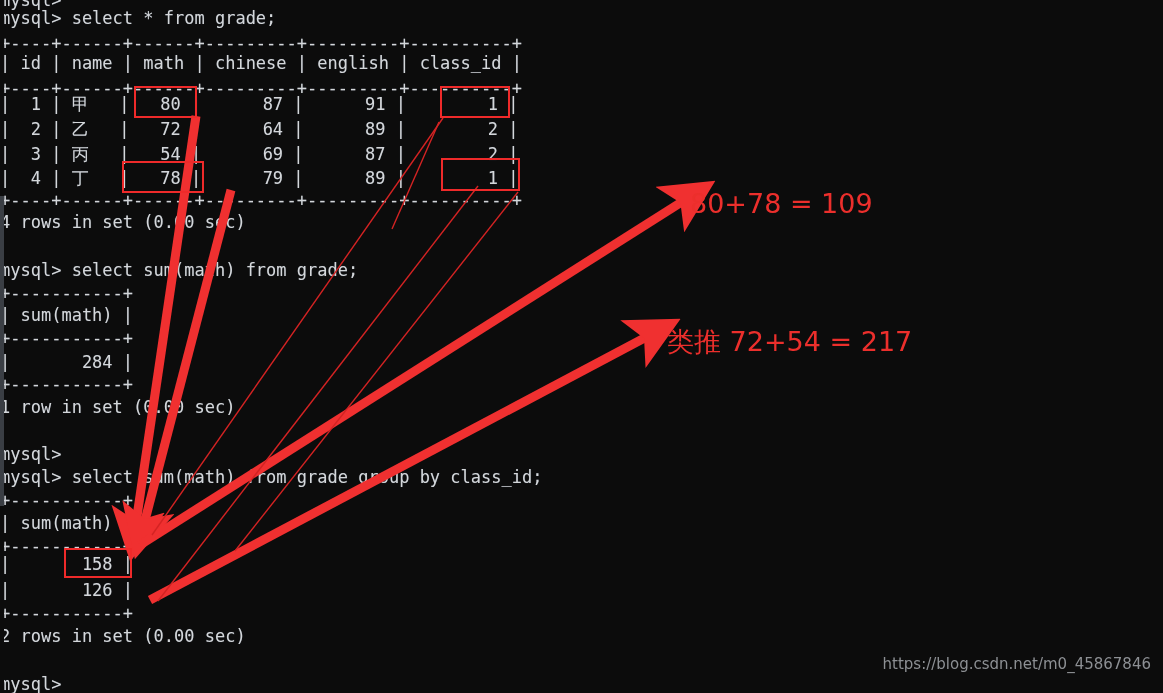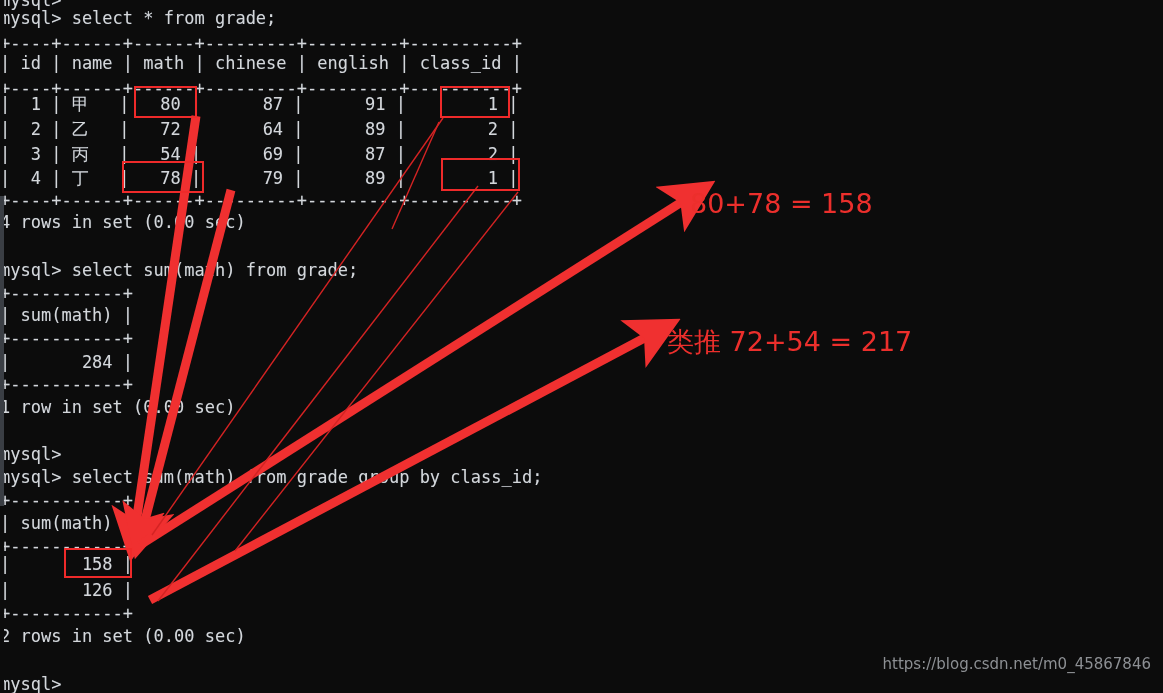--- a/index.html
+++ b/index.html
@@ -144,18 +144,18 @@
       <line x1="235" y1="551" x2="518" y2="192" stroke="#d42323" stroke-width="1.4"></line>
     </g>
   </svg>
 
   <div class="hbox" style="left: 134px; top: 86px; width: 63px; height: 32px; border-color: rgb(239, 42, 42);"></div>
   <div class="hbox" style="left: 122px; top: 161px; width: 82px; height: 32px; border-color: rgb(239, 42, 42);"></div>
   <div class="hbox" style="left: 440px; top: 86px; width: 70px; height: 32px; border-color: rgb(239, 42, 42);"></div>
   <div class="hbox" style="left: 441px; top: 158px; width: 79px; height: 33px; border-color: rgb(239, 42, 42);"></div>
   <div class="hbox" style="left: 64px; top: 548px; width: 68px; height: 30px; border-color: rgb(239, 42, 42);"></div>
 
-  <div class="rlabel" style="left: 690px; top: 189px;">80+78 = 158</div>
+  <div class="rlabel" style="left: 690px; top: 189px;">80+78 = 109</div>
   <div class="rlabel" style="left: 667px; top: 327px;">类推 72+54 = 217</div>
 
   <div id="watermark">https://blog.csdn.net/m0_45867846</div>
 
 </div>
 
 </body></html>

